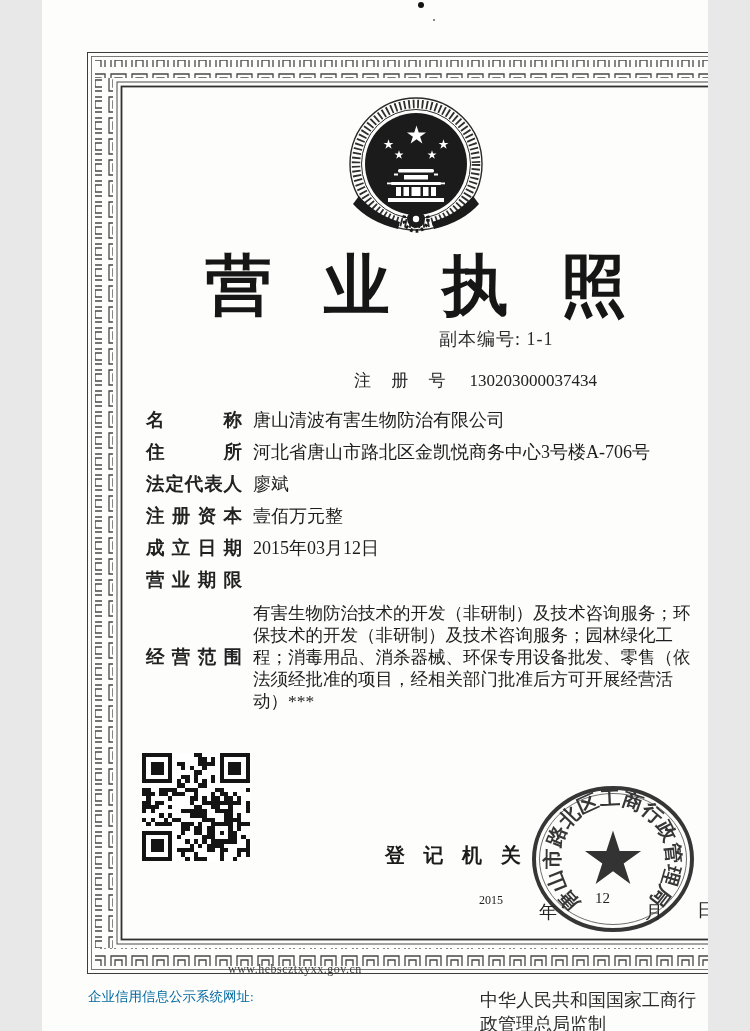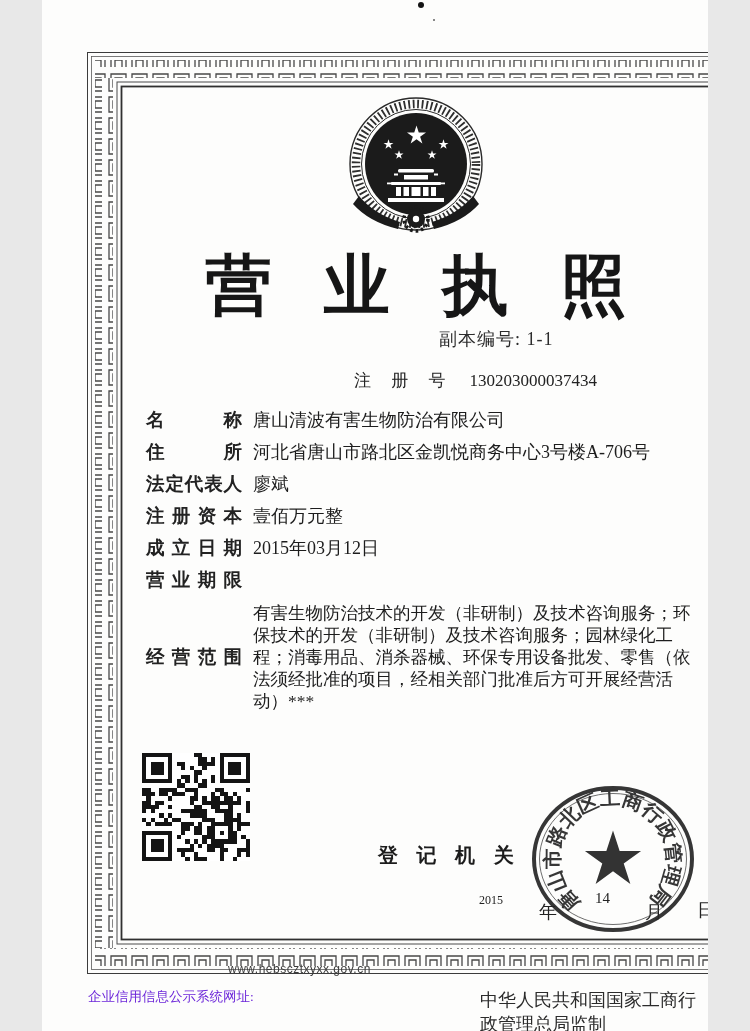--- a/index.html
+++ b/index.html
@@ -23,32 +23,32 @@
   
   #fields{left:104px;top:410px;width:556px;}
   .frow{display:flex;margin-bottom:12px;min-height:20px;align-items:center;}
   .flabel{width:96px;flex:0 0 96px;font-family:"Liberation Sans",sans-serif;
           font-weight:bold;font-size:18.5px;line-height:20px;color:#222;
           text-align:justify;text-align-last:justify;}
   .fvalue{flex:1;margin-left:11px;font-size:18px;line-height:20px;color:#1d1d1d;}
   .frow.scope .fvalue{font-size:17.5px;line-height:22px;}
   
   #qr{left:100px;top:753px;}
-  #registrar{left:336px;top:842px;font-family:"Liberation Sans",sans-serif;
+  #registrar{left:343px;top:842px;font-family:"Liberation Sans",sans-serif;
              font-weight:bold;font-size:20px;word-spacing:13px;color:#1c1c1c;}
   .dateitem{font-size:12px;color:#222;}
   #d-year{left:437px;top:893px;}
   #d-year-s{left:497px;top:900px;font-size:18px;}
   #d-month{left:553px;top:890px;font-size:15px;}
   #d-month-s{left:603px;top:900px;font-size:18px;}
   #d-day-s{left:655px;top:898px;font-size:18px;}
   #seal{left:485px;top:775px;}
   
-  #f-left{left:46px;top:988px;font-size:13.5px;color:#6d28d9;}
-  #f-url{left:186px;top:962px;font-family:Liberation Sans, sans-serif;
+  #f-left{left:46px;top:988px;font-size:13.5px;color:#0369a1;}
+  #f-url{left:186px;top:962px;font-family:Liberation Serif, serif;
          font-size:12px;color:#3d3d3d;letter-spacing:0.5px;}
   #f-right{left:438px;top:988px;font-size:18px;color:#2b2b2b;}
   
   .speck1{left:376px;top:2px;width:6px;height:6px;border-radius:50%;background:#141414;}
   .speck2{left:391px;top:19px;width:2px;height:2px;background:#888;}
 </style>
 </head>
 <body>
 
 <div id="page">
@@ -457,21 +457,21 @@
       <rect x="12" y="24" width="1" height="1" fill="#141414"></rect>
       <rect x="13" y="24" width="1" height="1" fill="#141414"></rect>
       <rect x="14" y="24" width="1" height="1" fill="#141414"></rect>
       <rect x="18" y="24" width="1" height="1" fill="#141414"></rect>
       <rect x="21" y="24" width="1" height="1" fill="#141414"></rect>
     </svg>
 
   <div id="registrar" class="abs">登 记 机 关</div>
   <div id="d-year" class="abs dateitem">2015</div>
   <div id="d-year-s" class="abs dateitem">年</div>
-  <div id="d-month" class="abs dateitem">14</div>
+  <div id="d-month" class="abs dateitem">12</div>
   <div id="d-month-s" class="abs dateitem">月</div>
   <div id="d-day-s" class="abs dateitem">日</div>
 
   <svg id="seal" class="abs" width="172" height="172" viewBox="0 0 172 172">
     <g opacity="0.92">
       <ellipse cx="86" cy="84" rx="79" ry="71" fill="none" stroke="#262626" stroke-width="4"></ellipse>
       <ellipse cx="86" cy="84" rx="73.5" ry="65.5" fill="none" stroke="#3a3a3a" stroke-width="0.8"></ellipse>
       <use href="#star" x="55" y="54" width="62" height="62" fill="#222222"></use>
       <path id="sealArc" d="M 54.3 127.7 A 54 54 0 1 1 117.7 127.7" fill="none"></path>
       <text font-family="Liberation Sans, sans-serif" font-weight="bold" font-size="19.5" fill="#262626">

